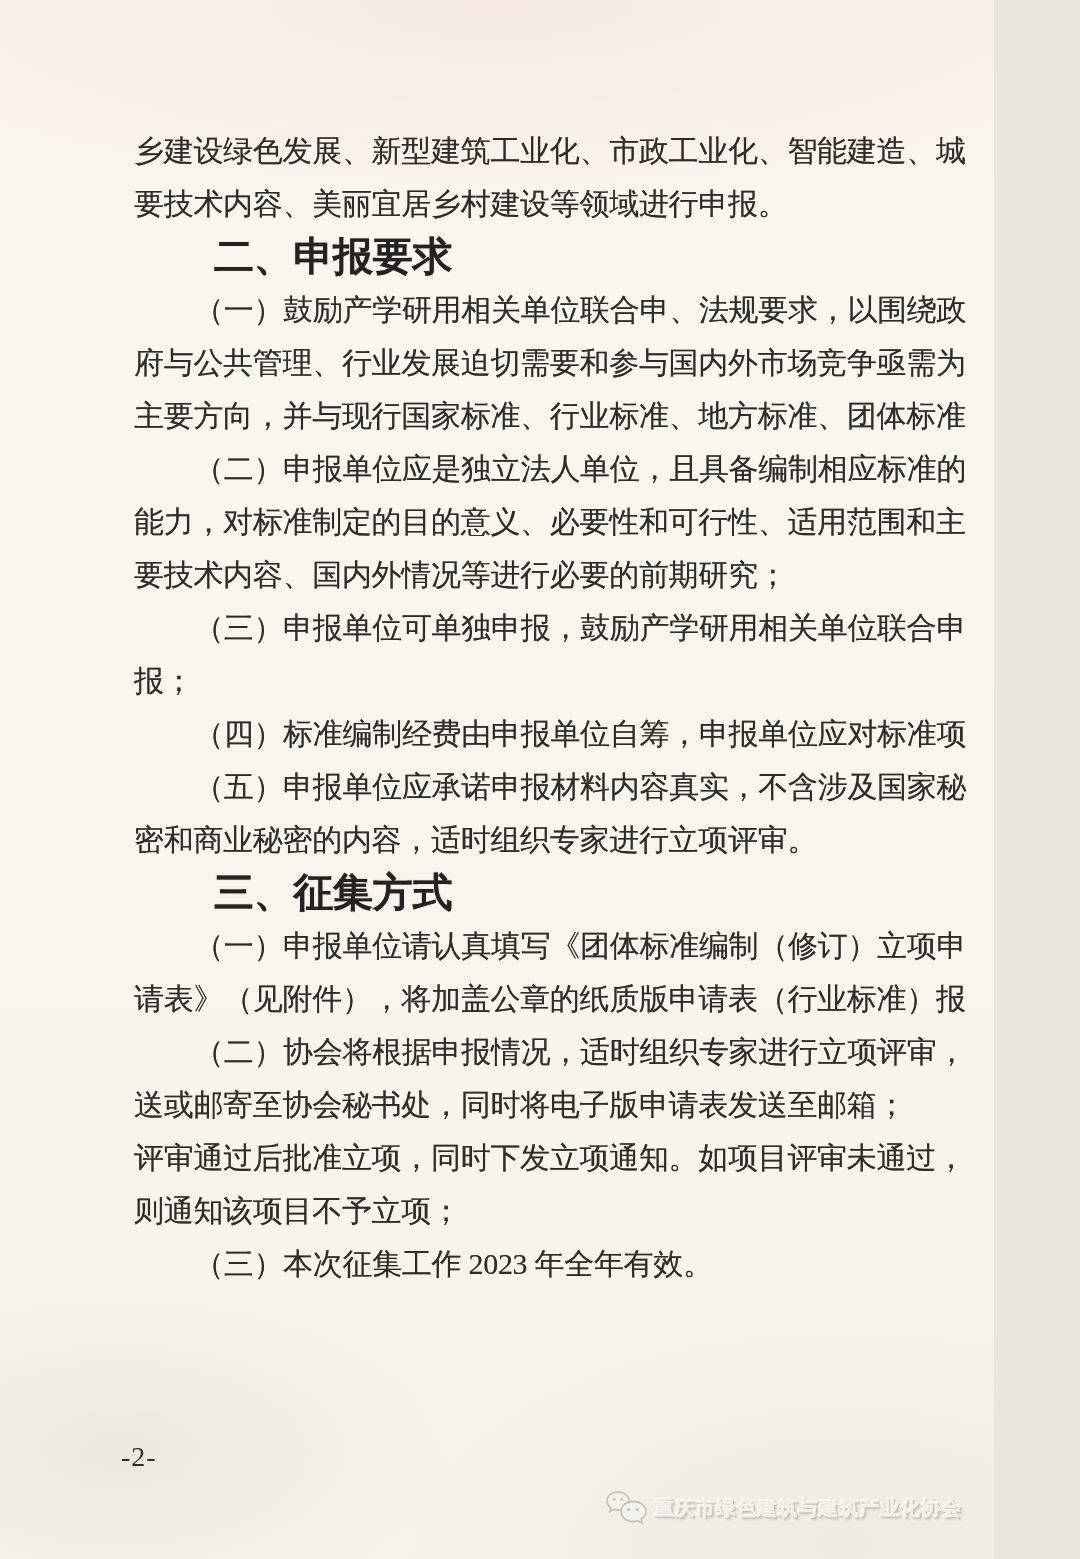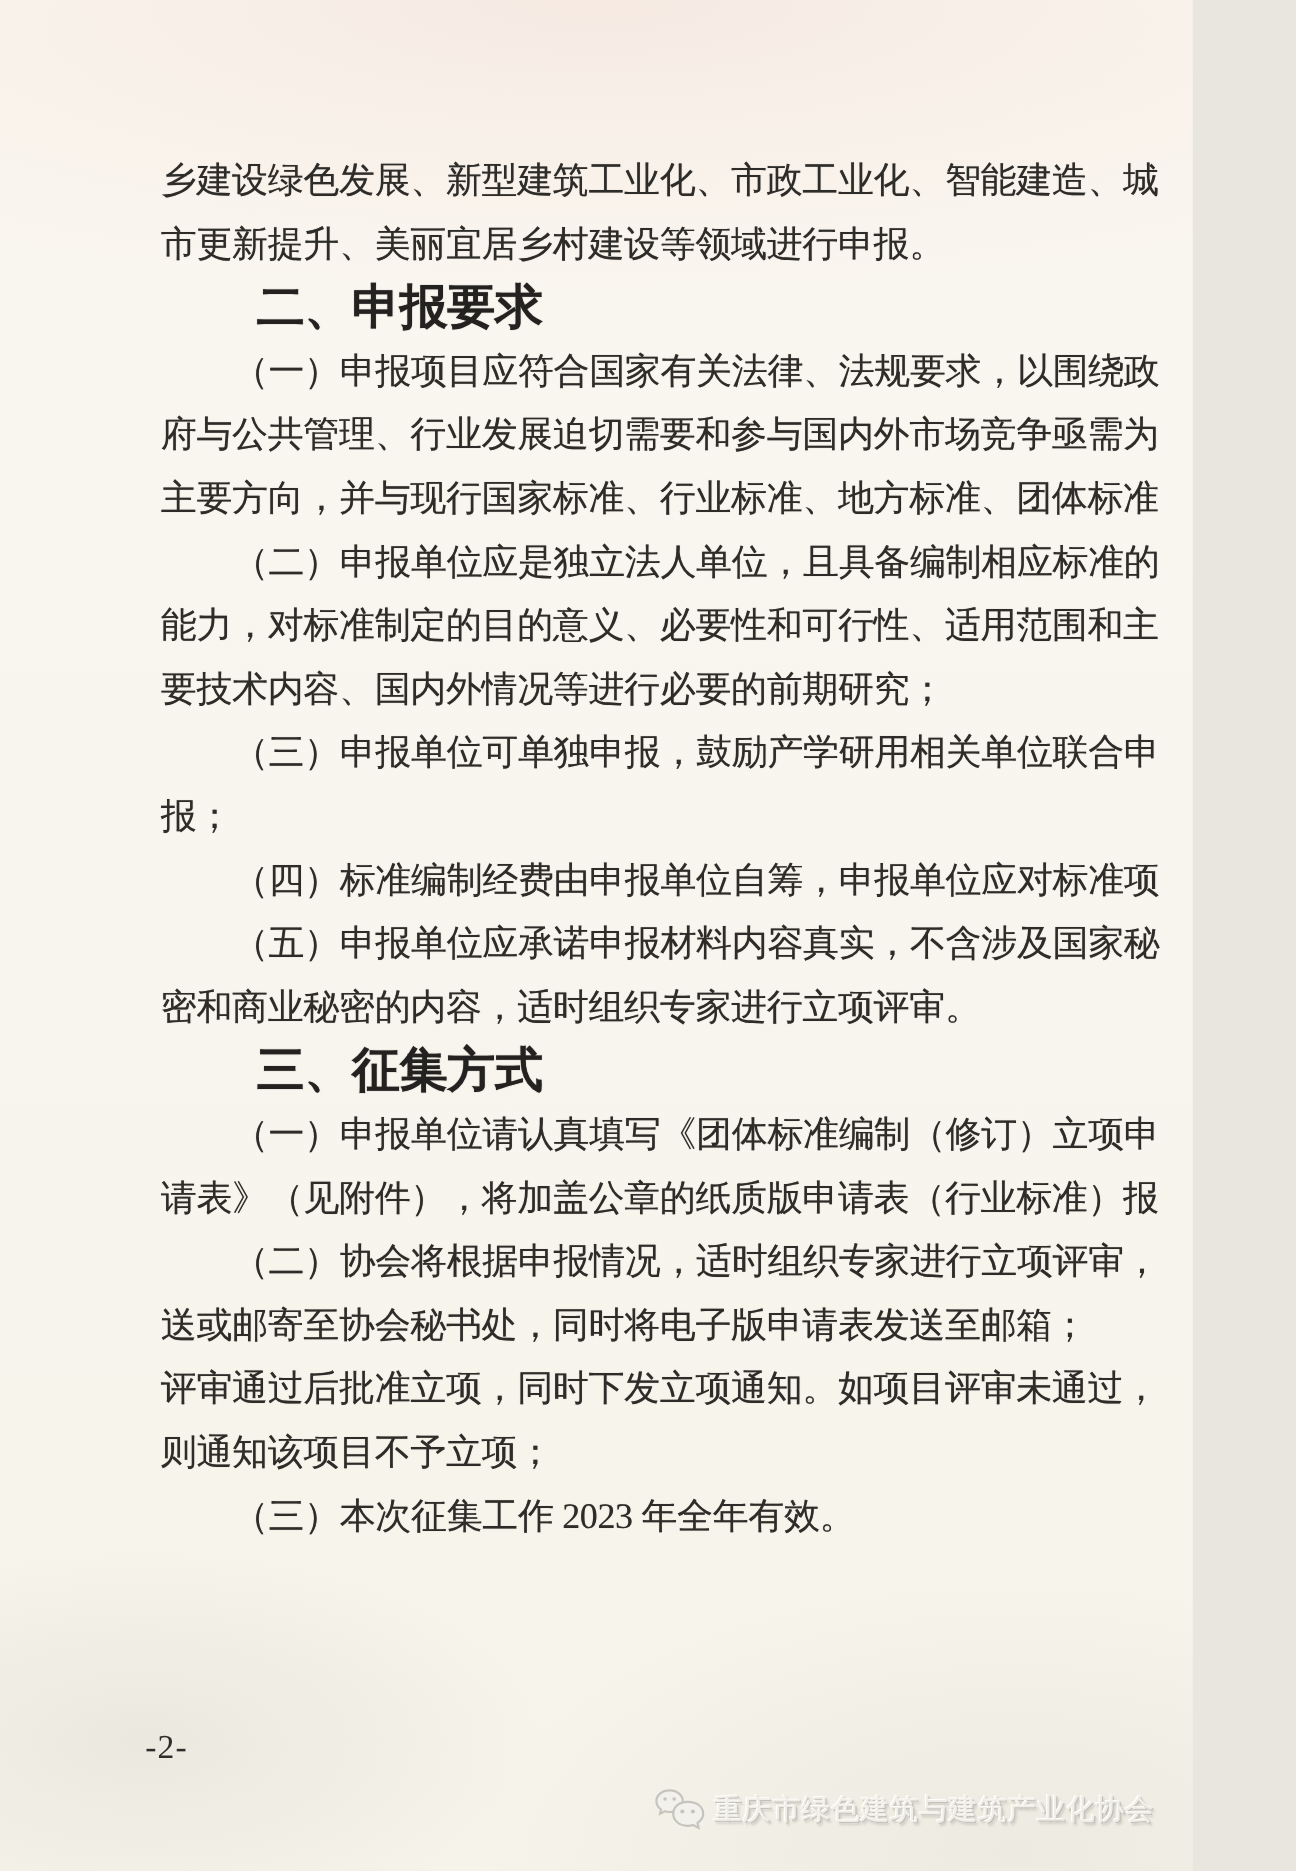--- a/index.html
+++ b/index.html
@@ -49,41 +49,41 @@
     font-family:"Liberation Serif", serif;
   }
   .watermark{
     position:absolute;
     right:32px; top:1486px;
     display:flex; align-items:center; gap:7px;
   }
   .wm-icon{ display:inline-block; width:44px; height:44px; }
   .wm-text{
     font-family:"Liberation Sans", sans-serif;
-    font-weight:400;
-    font-size:24px;
+    font-weight:700;
+    font-size:20px;
     letter-spacing:0.5px;
     color:#efede7;
     white-space:nowrap;
     text-shadow:
       -1px -1px 0 #fffefa,
       1px 1px 0 #c3c1ba,
       2px 2px 2px rgba(158,156,148,0.45);
   }
 </style>
 </head>
 <body>
 
 <div class="page">
 
   <div class="content">
     <div class="ln body">乡建设绿色发展、新型建筑工业化、市政工业化、智能建造、城</div>
-    <div class="ln body">市更新提升、美丽宜居乡村建设等领域进行申报。</div>
+    <div class="ln body">要技术内容、美丽宜居乡村建设等领域进行申报。</div>
     <div class="ln heading">二、申报要求</div>
-    <div class="ln indent">（一）申报项目应符合国家有关法律、法规要求，以围绕政</div>
+    <div class="ln indent">（一）鼓励产学研用相关单位联合申、法规要求，以围绕政</div>
     <div class="ln body">府与公共管理、行业发展迫切需要和参与国内外市场竞争亟需为</div>
     <div class="ln body">主要方向，并与现行国家标准、行业标准、地方标准、团体标准</div>
     <div class="ln indent">（二）申报单位应是独立法人单位，且具备编制相应标准的</div>
     <div class="ln body">能力，对标准制定的目的意义、必要性和可行性、适用范围和主</div>
     <div class="ln body">要技术内容、国内外情况等进行必要的前期研究；</div>
     <div class="ln indent">（三）申报单位可单独申报，鼓励产学研用相关单位联合申</div>
     <div class="ln body">报；</div>
     <div class="ln indent">（四）标准编制经费由申报单位自筹，申报单位应对标准项</div>
     <div class="ln indent">（五）申报单位应承诺申报材料内容真实，不含涉及国家秘</div>
     <div class="ln body">密和商业秘密的内容，适时组织专家进行立项评审。</div>

